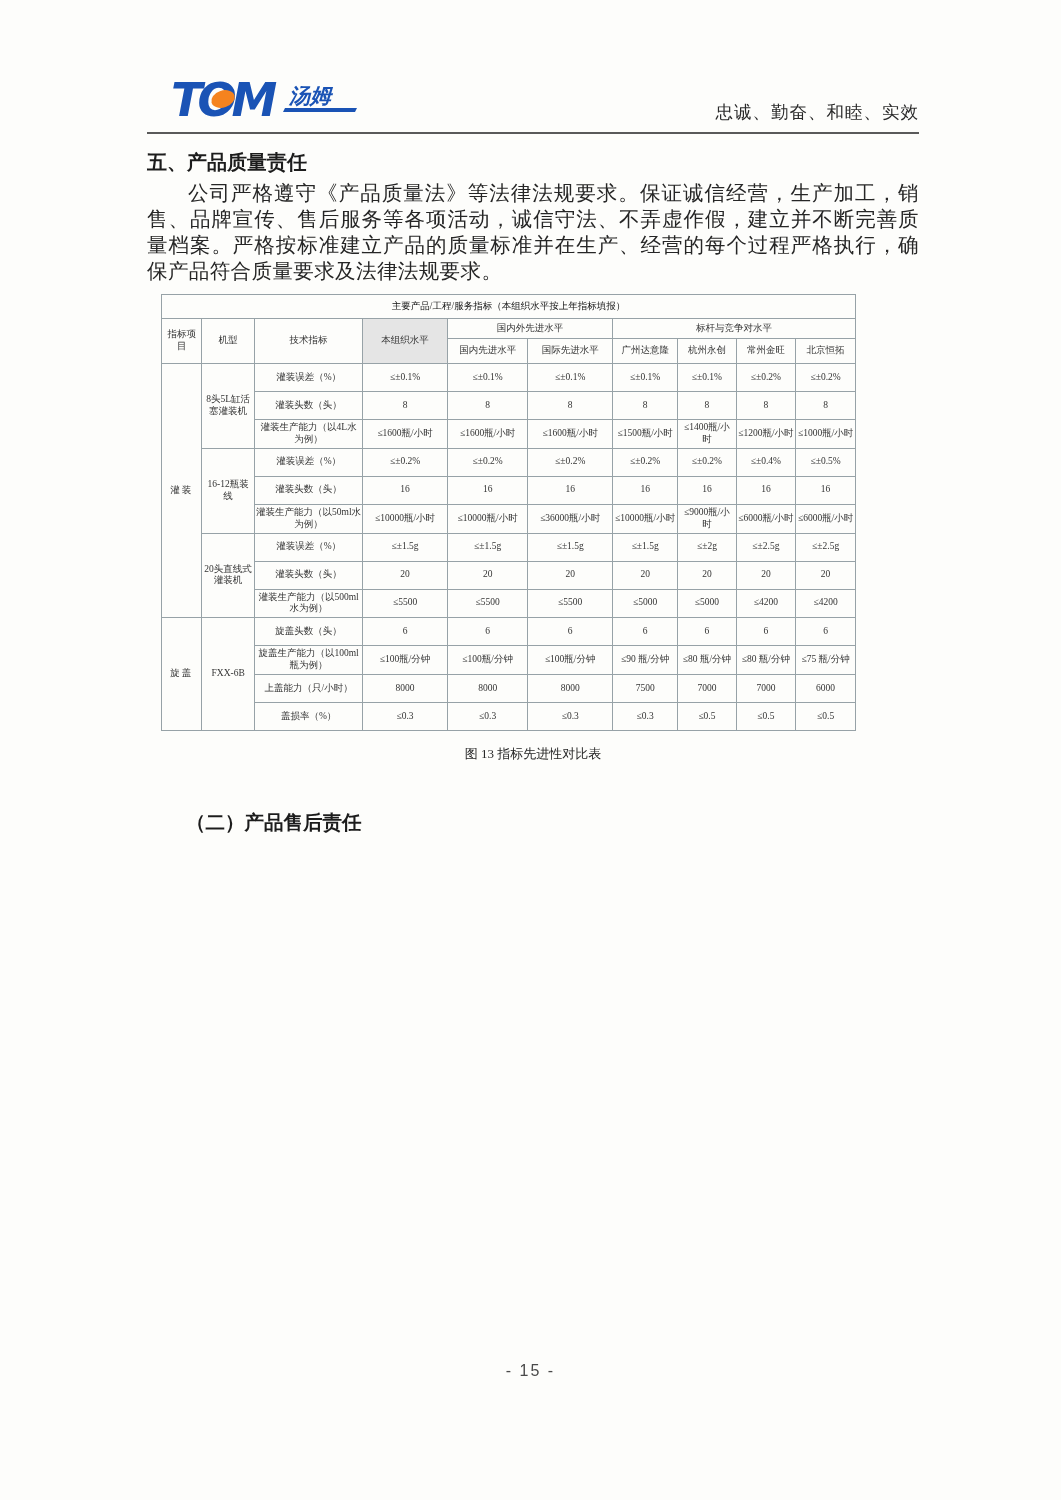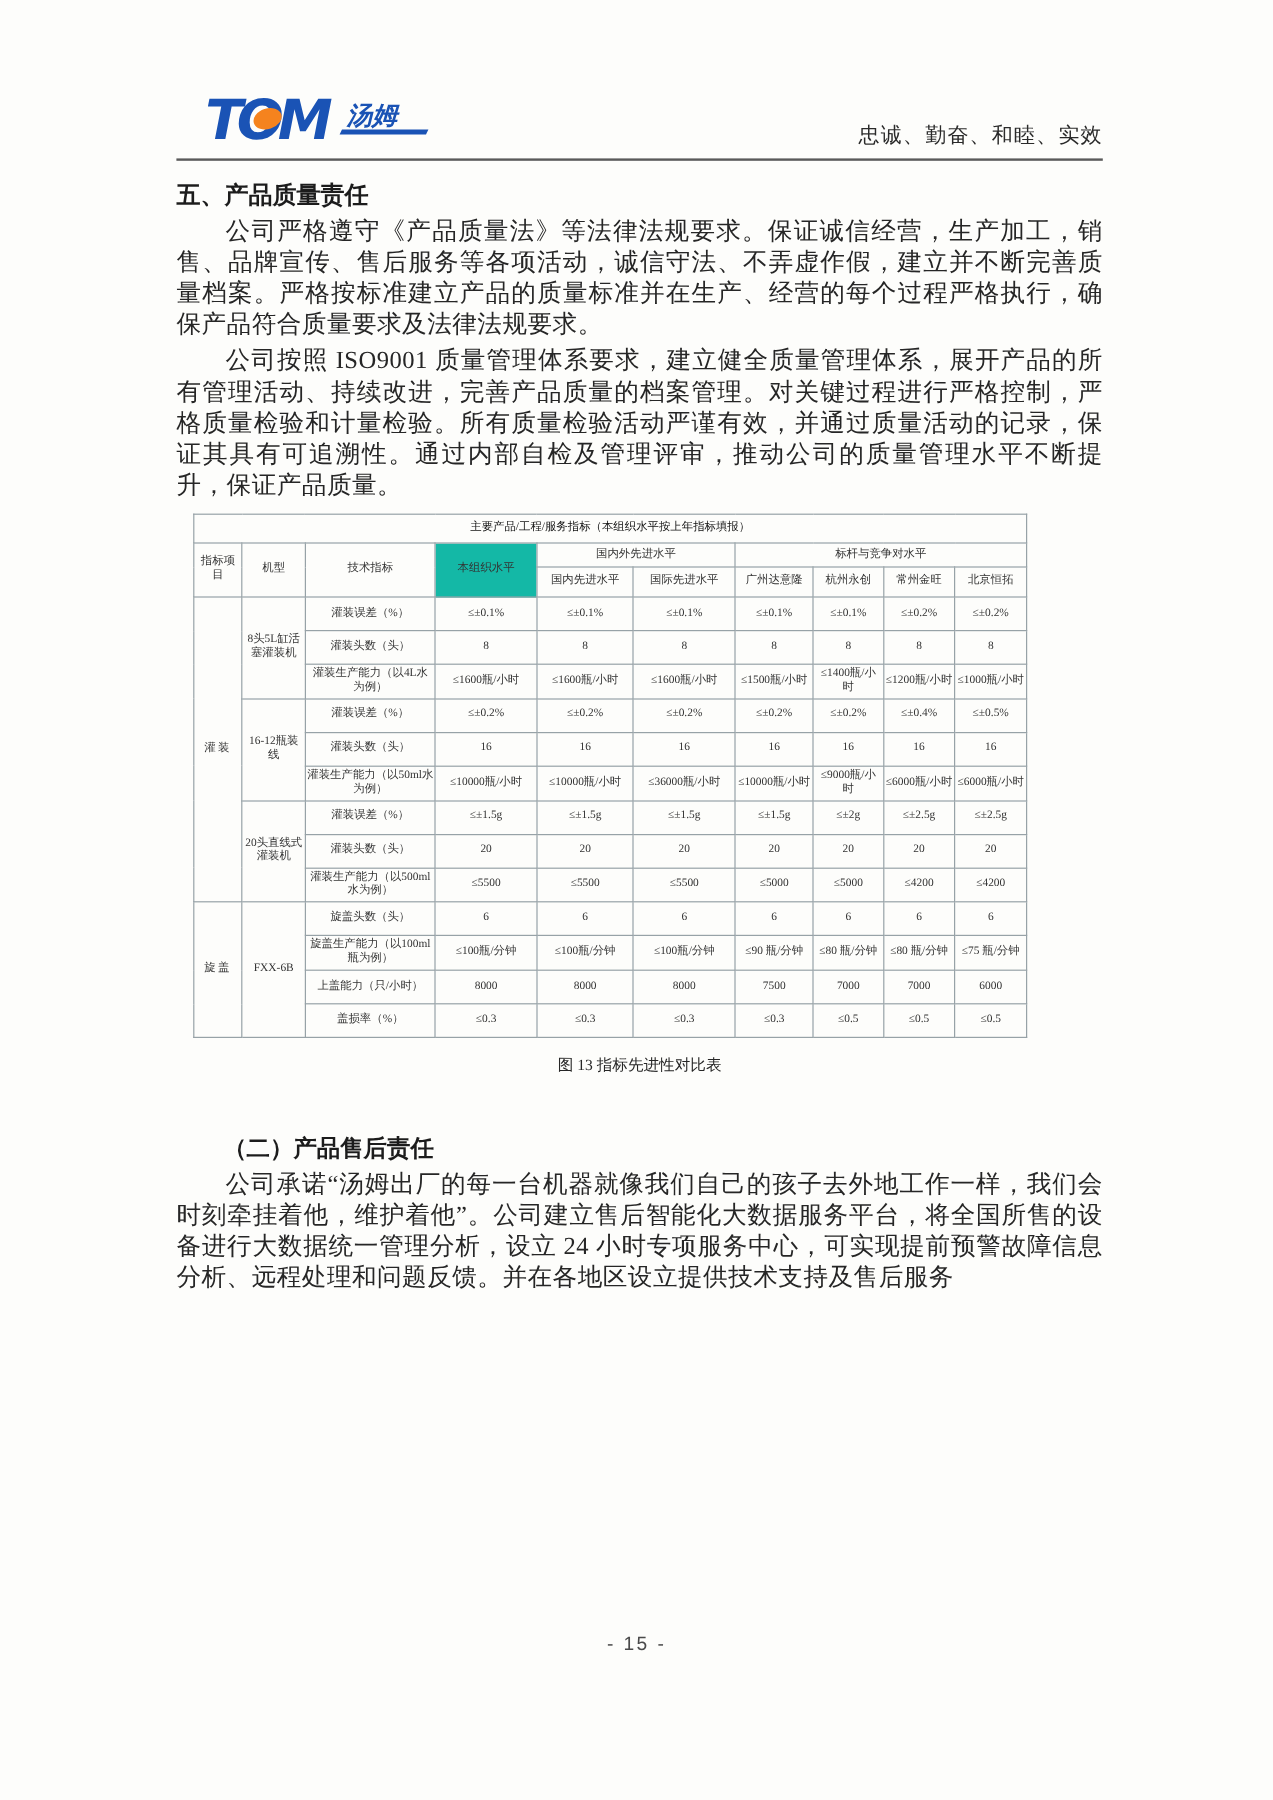--- a/index.html
+++ b/index.html
@@ -24,21 +24,21 @@
   
   .tbl-wrap{margin:10px 0 0 14px;}
   table.spec{border-collapse:collapse;width:695px;table-layout:fixed;
     font-family:Liberation Serif, serif;color:#333;}
   table.spec td,table.spec th{border:1px solid #97a2a7;text-align:center;
     vertical-align:middle;padding:2px 1px;font-weight:normal;
     font-size:9.5px;line-height:1.25;word-break:break-all;}
   th.tbl-title{font-size:11px;font-weight:bold;color:#111;height:19px;padding:1px;}
   td.grp{font-size:10px;height:15px;}
   td.colhead{font-size:9.5px;height:20px;}
-  td.org-head{background:#14b8a6;}
+  td.org-head{background:#e5e5e5;}
   td.cat{font-size:10px;letter-spacing:2px;}
   td.mach{font-size:9.5px;}
   td.ind{font-size:10px;}
   tr.data td{height:23px;}
   
   .caption{text-align:center;font-size:13px;margin:14px 0 0;color:#262626;}
   .folio{position:absolute;top:1362px;left:0;width:1061px;text-align:center;
     font-family:Liberation Sans, sans-serif;
     font-size:16px;color:#4a4a4a;letter-spacing:2px;}
 </style>
@@ -54,21 +54,20 @@
         <ellipse cx="76" cy="23" rx="12" ry="8.5" fill="#f5831e" transform="rotate(-18 76 23)"></ellipse>
         <text x="142" y="27" font-family="DejaVu Sans, sans-serif" font-size="21" font-weight="bold" font-style="italic" fill="#1a53b5">汤姆</text>
         <path d="M138 32 L210 32 L208 36 L136 36 Z" fill="#1a53b5"></path>
       </svg>
     </div>
     <div class="motto">忠诚、勤奋、和睦、实效</div>
   </div>
 
   <div class="h1">五、产品质量责任</div>
   <p class="para">公司严格遵守《产品质量法》等法律法规要求。保证诚信经营，生产加工，销售、品牌宣传、售后服务等各项活动，诚信守法、不弄虚作假，建立并不断完善质量档案。严格按标准建立产品的质量标准并在生产、经营的每个过程严格执行，确保产品符合质量要求及法律法规要求。</p>
-  <p class="para">公司按照 ISO9001 质量管理体系要求，建立健全质量管理体系，展开产品的所有管理活动、持续改进，完善产品质量的档案管理。对关键过程进行严格控制，严格质量检验和计量检验。所有质量检验活动严谨有效，并通过质量活动的记录，保证其具有可追溯性。通过内部自检及管理评审，推动公司的质量管理水平不断提升，保证产品质量。</p>
 
   <div class="tbl-wrap">
     <table class="spec">
       <colgroup>
         <col style="width:5.8%">
           <col style="width:7.6%">
           <col style="width:15.6%">
         <col style="width:12.2%">
           <col style="width:11.6%">
           <col style="width:12.2%">
@@ -233,16 +232,15 @@
         <td>≤0.5</td>
         <td>≤0.5</td>
       </tr>
     </tbody>
       </table>
   </div>
 
   <div class="caption">图 13 指标先进性对比表</div>
 
   <div class="h2 h2b">（二）产品售后责任</div>
-  <p class="para">公司承诺“汤姆出厂的每一台机器就像我们自己的孩子去外地工作一样，我们会时刻牵挂着他，维护着他”。公司建立售后智能化大数据服务平台，将全国所售的设备进行大数据统一管理分析，设立 24 小时专项服务中心，可实现提前预警故障信息分析、远程处理和问题反馈。并在各地区设立提供技术支持及售后服务</p>
 
   <div class="folio">- 15 -</div>
 </div>
 
 </body></html>

